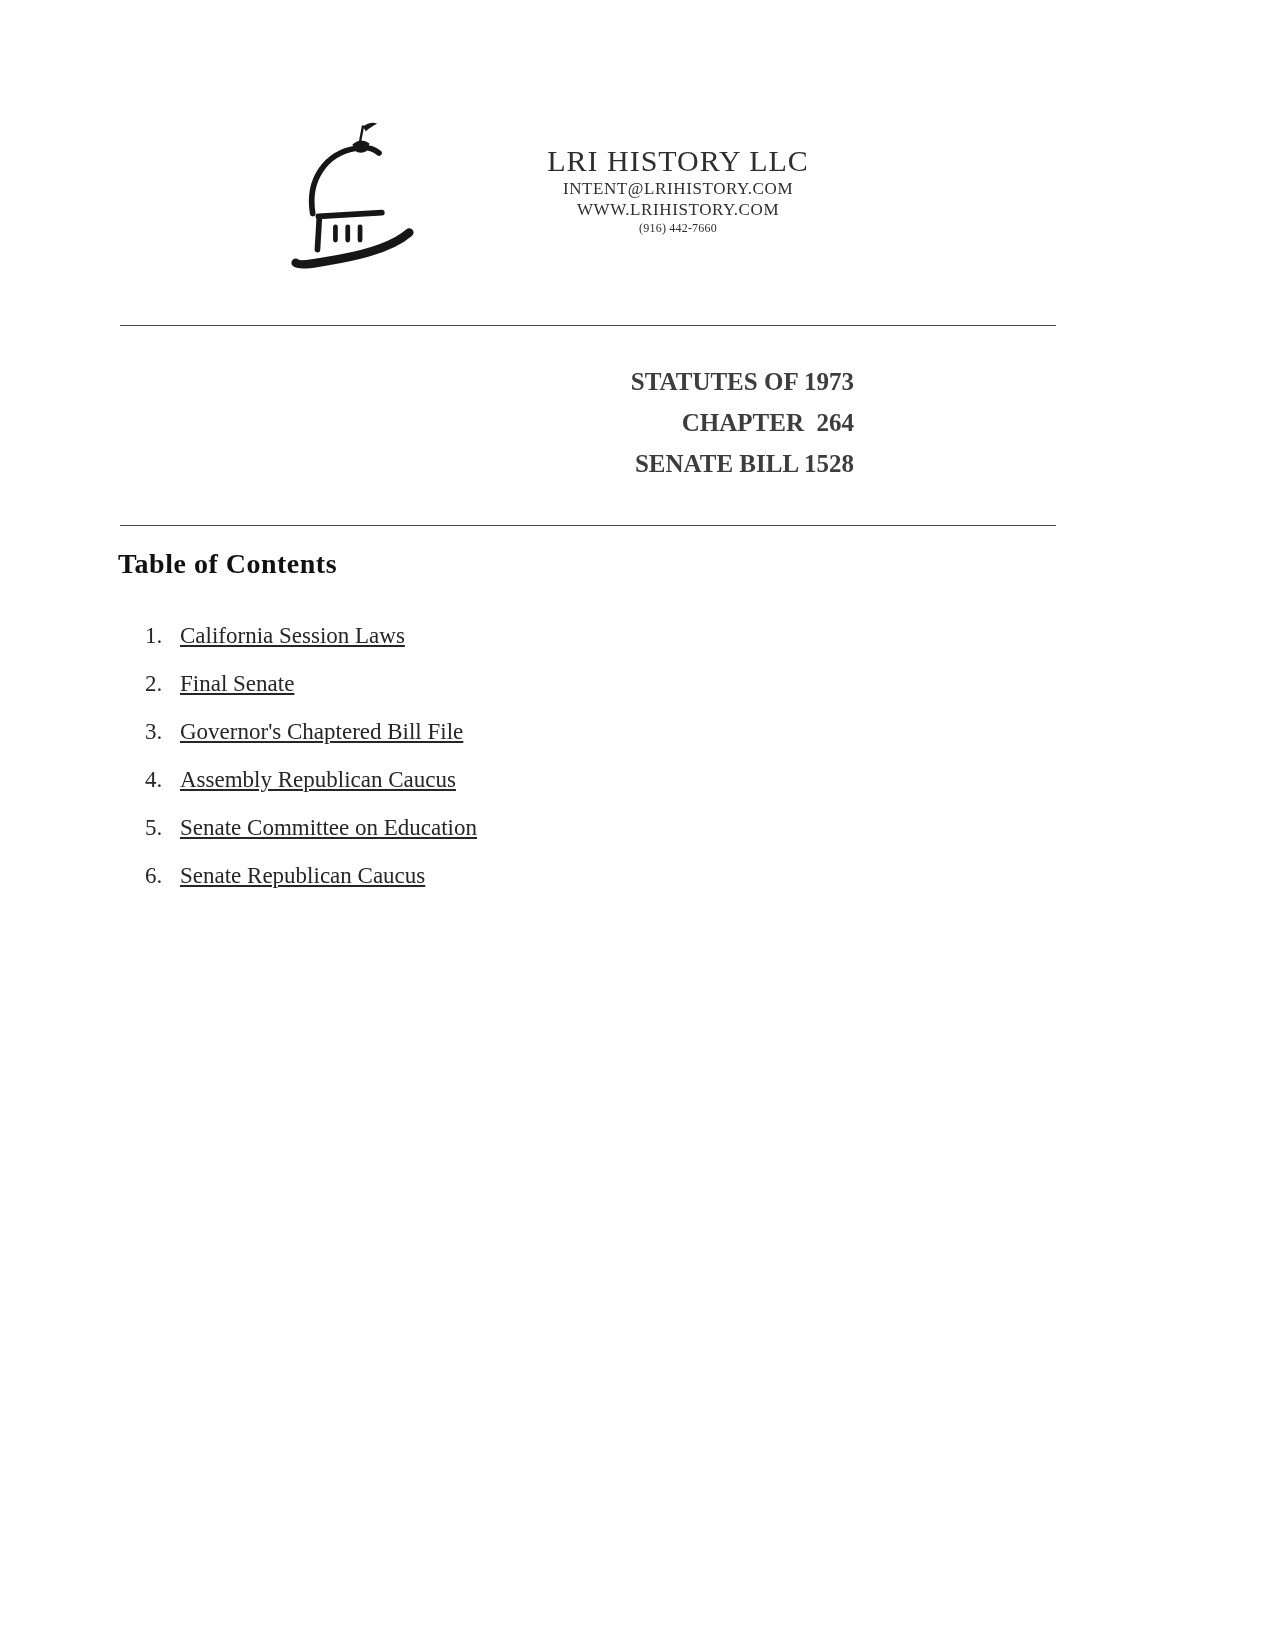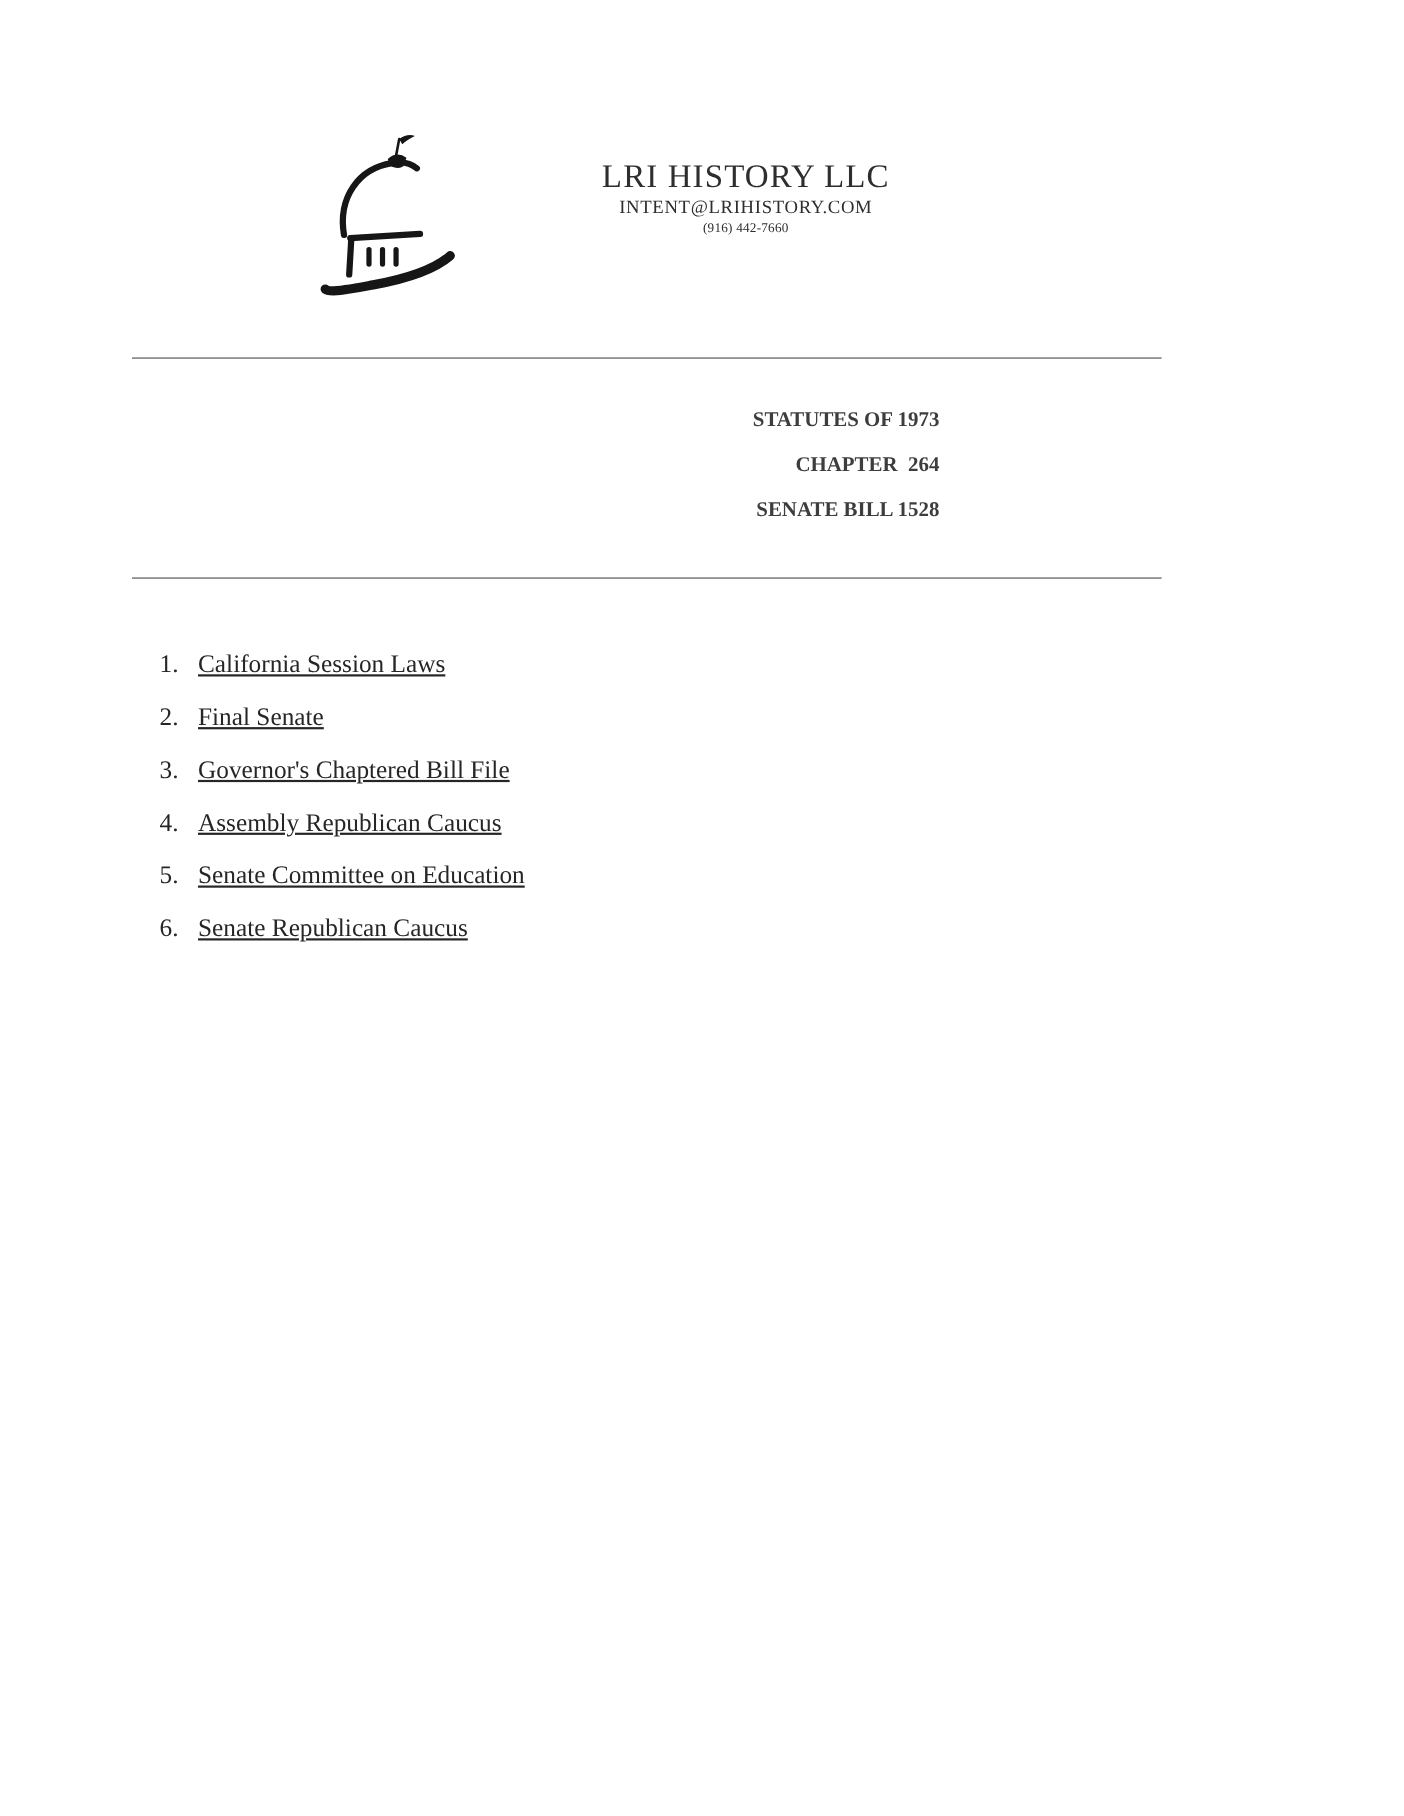--- a/index.html
+++ b/index.html
@@ -66,21 +66,21 @@
   .rule-top { top: 325px; }
   .rule-bottom { top: 525px; }
 
   
   .title-block {
     position: absolute;
     top: 366px;
     right: 286px;
     text-align: right;
     font-weight: bold;
-    font-size: 19px;
+    font-size: 25px;
     color: #3d3d3d;
   }
   .title-line {
     white-space: pre;
     line-height: 31px;
     margin-bottom: 10px;
   }
 
   
   .toc {
@@ -136,35 +136,37 @@
           <path d="M48 114 L48 128" stroke-width="5"></path>
           <path d="M61 114 L61 128" stroke-width="5"></path>
           <path d="M74 114 L74 128" stroke-width="5"></path>
           <path d="M6 152 C 10 156 30 152 52 148 C 85 142 110 134 126 120" stroke-width="9"></path>
         </g>
       </svg>
     </div>
     <div class="letterhead-text">
       <div class="company">LRI HISTORY LLC</div>
       <div class="contact">INTENT@LRIHISTORY.COM</div>
+      <div class="contact">WWW.LRIHISTORY.COM</div>
       <div class="contact phone">(916) 442-7660</div>
     </div>
   </header>
 
   <hr class="rule rule-top">
 
   <section class="title-block">
     <div class="title-line">STATUTES OF 1973</div>
     <div class="title-line">CHAPTER  264</div>
     <div class="title-line">SENATE BILL 1528</div>
   </section>
 
   <hr class="rule rule-bottom">
 
   <section class="toc">
+    <h2 class="toc-heading">Table of Contents</h2>
     <ol class="toc-list">
       <li class="toc-item">
         <span class="num">1.</span>
         <span class="label">California Session Laws</span>
       </li>
       <li class="toc-item">
         <span class="num">2.</span>
         <span class="label">Final Senate</span>
       </li>
       <li class="toc-item">

